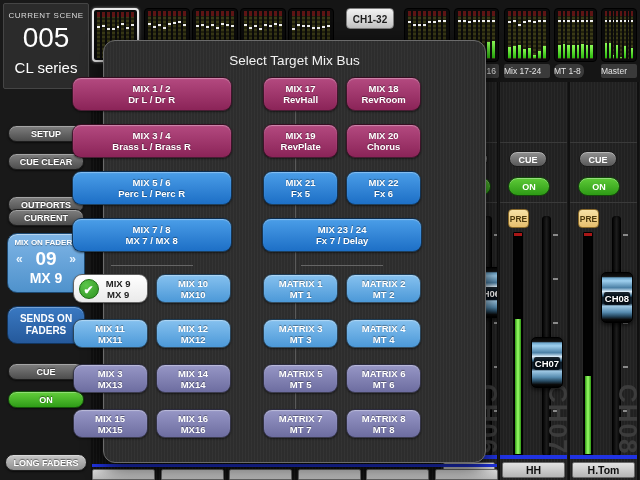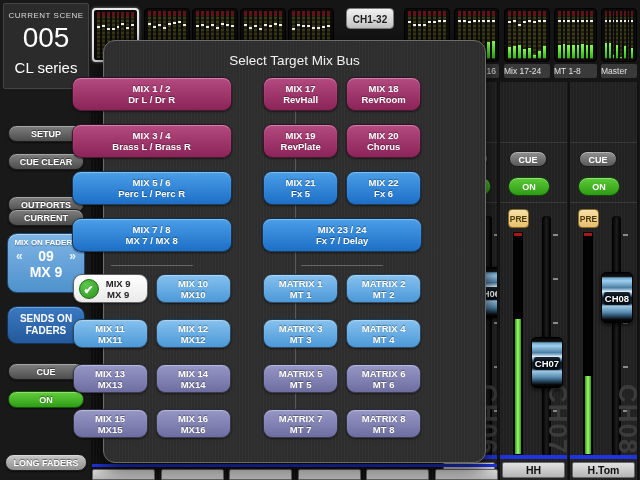--- a/index.html
+++ b/index.html
@@ -37,21 +37,21 @@
          font-size:9px;font-weight:bold;text-align:center;line-height:17px;
          background:linear-gradient(180deg,#7f7f7f,#4d4d4d);border:1px solid #1d1d1d;
          box-shadow:inset 0 1px 0 rgba(255,255,255,.3),0 1px 2px rgba(0,0,0,.6);box-sizing:border-box;
          text-shadow:0 -1px 1px rgba(0,0,0,.5);}
   .mixfad{position:absolute;left:7px;top:233px;width:78px;height:60px;border-radius:10px;
           background:linear-gradient(180deg,#7fb5e6,#4f92cc);border:1px solid #1e4b74;
           box-shadow:inset 0 1px 0 rgba(255,255,255,.45);color:#fff;text-align:center;box-sizing:border-box;}
   .mixfad .t{font-size:8px;font-weight:bold;margin-top:4px;text-shadow:0 1px 1px rgba(0,0,0,.35);}
   .mixfad .mid{display:flex;justify-content:space-between;align-items:center;padding:0 8px;margin-top:1px;}
   .mixfad .arr{font-size:12px;font-weight:bold;color:#e8f4ff;}
-  .mixfad .num{font-size:14px;font-weight:bold;}
+  .mixfad .num{font-size:19px;font-weight:bold;}
   .mixfad .nm{font-size:14px;font-weight:bold;margin-top:0;}
   .sends{position:absolute;left:7px;top:306px;width:78px;height:38px;border-radius:10px;
          background:linear-gradient(180deg,#3a79c2,#25599b);border:1px solid #12355e;color:#fff;
          font-size:10px;font-weight:bold;text-align:center;padding-top:6px;box-sizing:border-box;line-height:12px;
          box-shadow:inset 0 1px 0 rgba(255,255,255,.3);}
   .scue{top:363px;}
   .son{top:391px;background:linear-gradient(180deg,#63cf3c,#2f9c17);border-color:#14510a;}
   .slong{top:454px;left:5px;width:82px;background:linear-gradient(180deg,#c9c9c9,#8f8f8f);color:#fff;}
 
   
@@ -522,21 +522,21 @@
             <div class="mdash" style="top: 19.44%;"></div>
             <div class="mgrn" style="height: 27.6%;"></div>
           </div>
           <div class="mcol">
             <div class="mcap"></div>
             <div class="mdash" style="top: 19.44%;"></div>
             <div class="mgrn" style="height: 27.6%;"></div>
           </div>
         </div>
       </div>
-      <div class="mlabel" style="left: 554px; width: 43px;">MT 1-8</div>
+      <div class="mlabel" style="left: 554px; width: 30px; border-radius: 6px;">MT 1-8</div>
       <div class="meter-block" style="left: 601px; width: 36px;">
         <div class="mcols">
           <div class="mcol">
             <div class="mcap"></div>
             <div class="mdash" style="top: 18%;"></div>
             <div class="mgrn" style="height: 32.2%;"></div>
           </div>
           <div class="mcol">
             <div class="mcap"></div>
             <div class="mdash" style="top: 18%;"></div>
@@ -733,21 +733,21 @@
                 <div>MIX 11</div>
                 <div>MX11</div>
               </div>
               <div class="dbtn light_blue small">
                 <div>MIX 12</div>
                 <div>MX12</div>
               </div>
             </div>
             <div class="drow">
               <div class="dbtn purple small">
-                <div>MIX 13</div>
+                <div>MIX 3</div>
                 <div>MX13</div>
               </div>
               <div class="dbtn purple small">
                 <div>MIX 14</div>
                 <div>MX14</div>
               </div>
             </div>
             <div class="drow">
               <div class="dbtn purple small">
                 <div>MIX 15</div>

